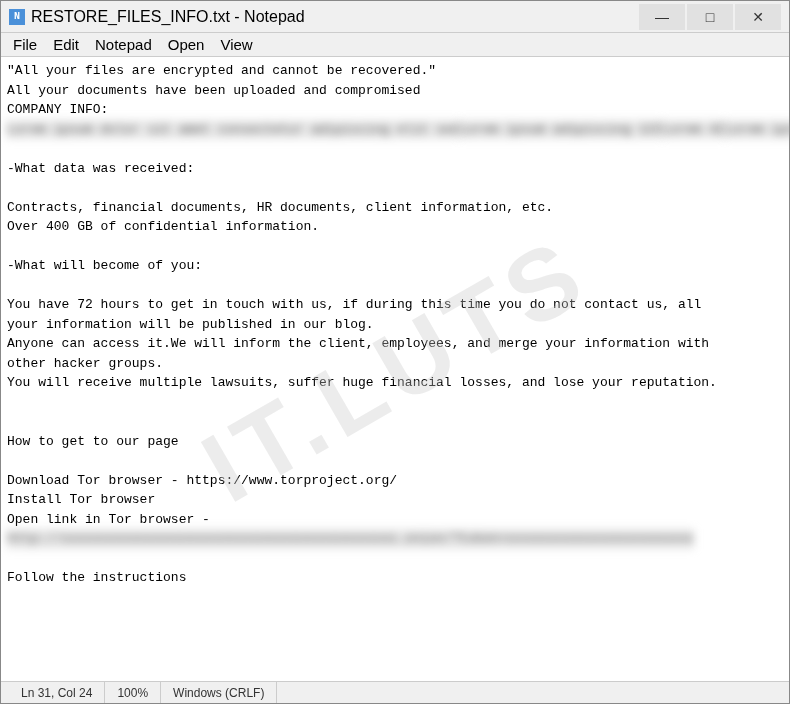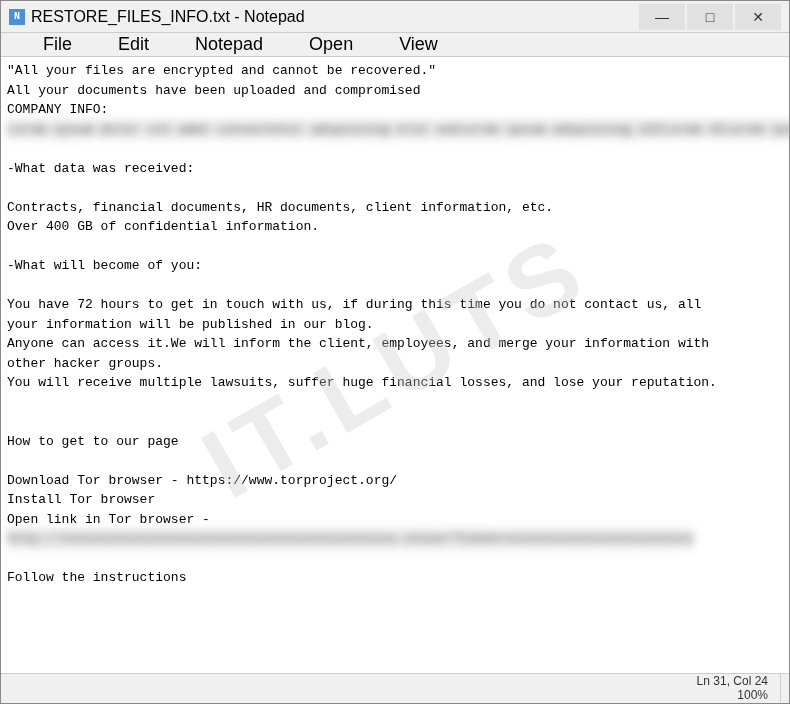--- a/index.html
+++ b/index.html
@@ -83,28 +83,27 @@
       background: #f0f0f0;
       border-bottom: 1px solid #ccc;
       height: 24px;
       display: flex;
       align-items: center;
       padding: 0 4px;
     }
 
     .menu-item {
       font-family: 'Segoe UI', Arial, sans-serif;
-      font-size: 18px;
+      font-size: 15px;
       color: #000;
       padding: 2px 8px;
       cursor: pointer;
       height: 100%;
       display: flex;
       align-items: center;
-      margin-left: 30px;
     }
 
     .editor-area {
       flex: 1;
       display: flex;
       overflow: hidden;
       position: relative;
     }
 
     .text-content {
@@ -146,29 +145,28 @@
       white-space: nowrap;
       pointer-events: none;
       z-index: 1;
       font-family: Arial, sans-serif;
       letter-spacing: 8px;
     }
 
     .status-bar {
       background: #f0f0f0;
       border-top: 1px solid #ccc;
-      height: 30px;
-      display: flex;
-      align-items: flex-end;
+      height: 22px;
+      display: flex;
+      align-items: flex-start;
       padding: 0 8px;
       font-family: 'Segoe UI', Arial, sans-serif;
       font-size: 12px;
       color: #333;
       gap: 0;
-      flex-direction: column;
     }
 
     .status-section {
       padding: 0 12px;
       border-right: 1px solid #ccc;
       height: 100%;
       display: flex;
       align-items: center;
     }
 
@@ -207,16 +205,19 @@
   </div>
 
   <div class="status-bar">
     <div class="status-section">
       <span>Ln 31, Col 24</span>
     </div>
     <div class="status-section">
       <span>100%</span>
     </div>
     <div class="status-section">
+      <span>Windows (CRLF)</span>
+    </div>
+    <div class="status-section">
       <span>UTF-8</span>
     </div>
   </div>
 </div>
 
 </body></html>

